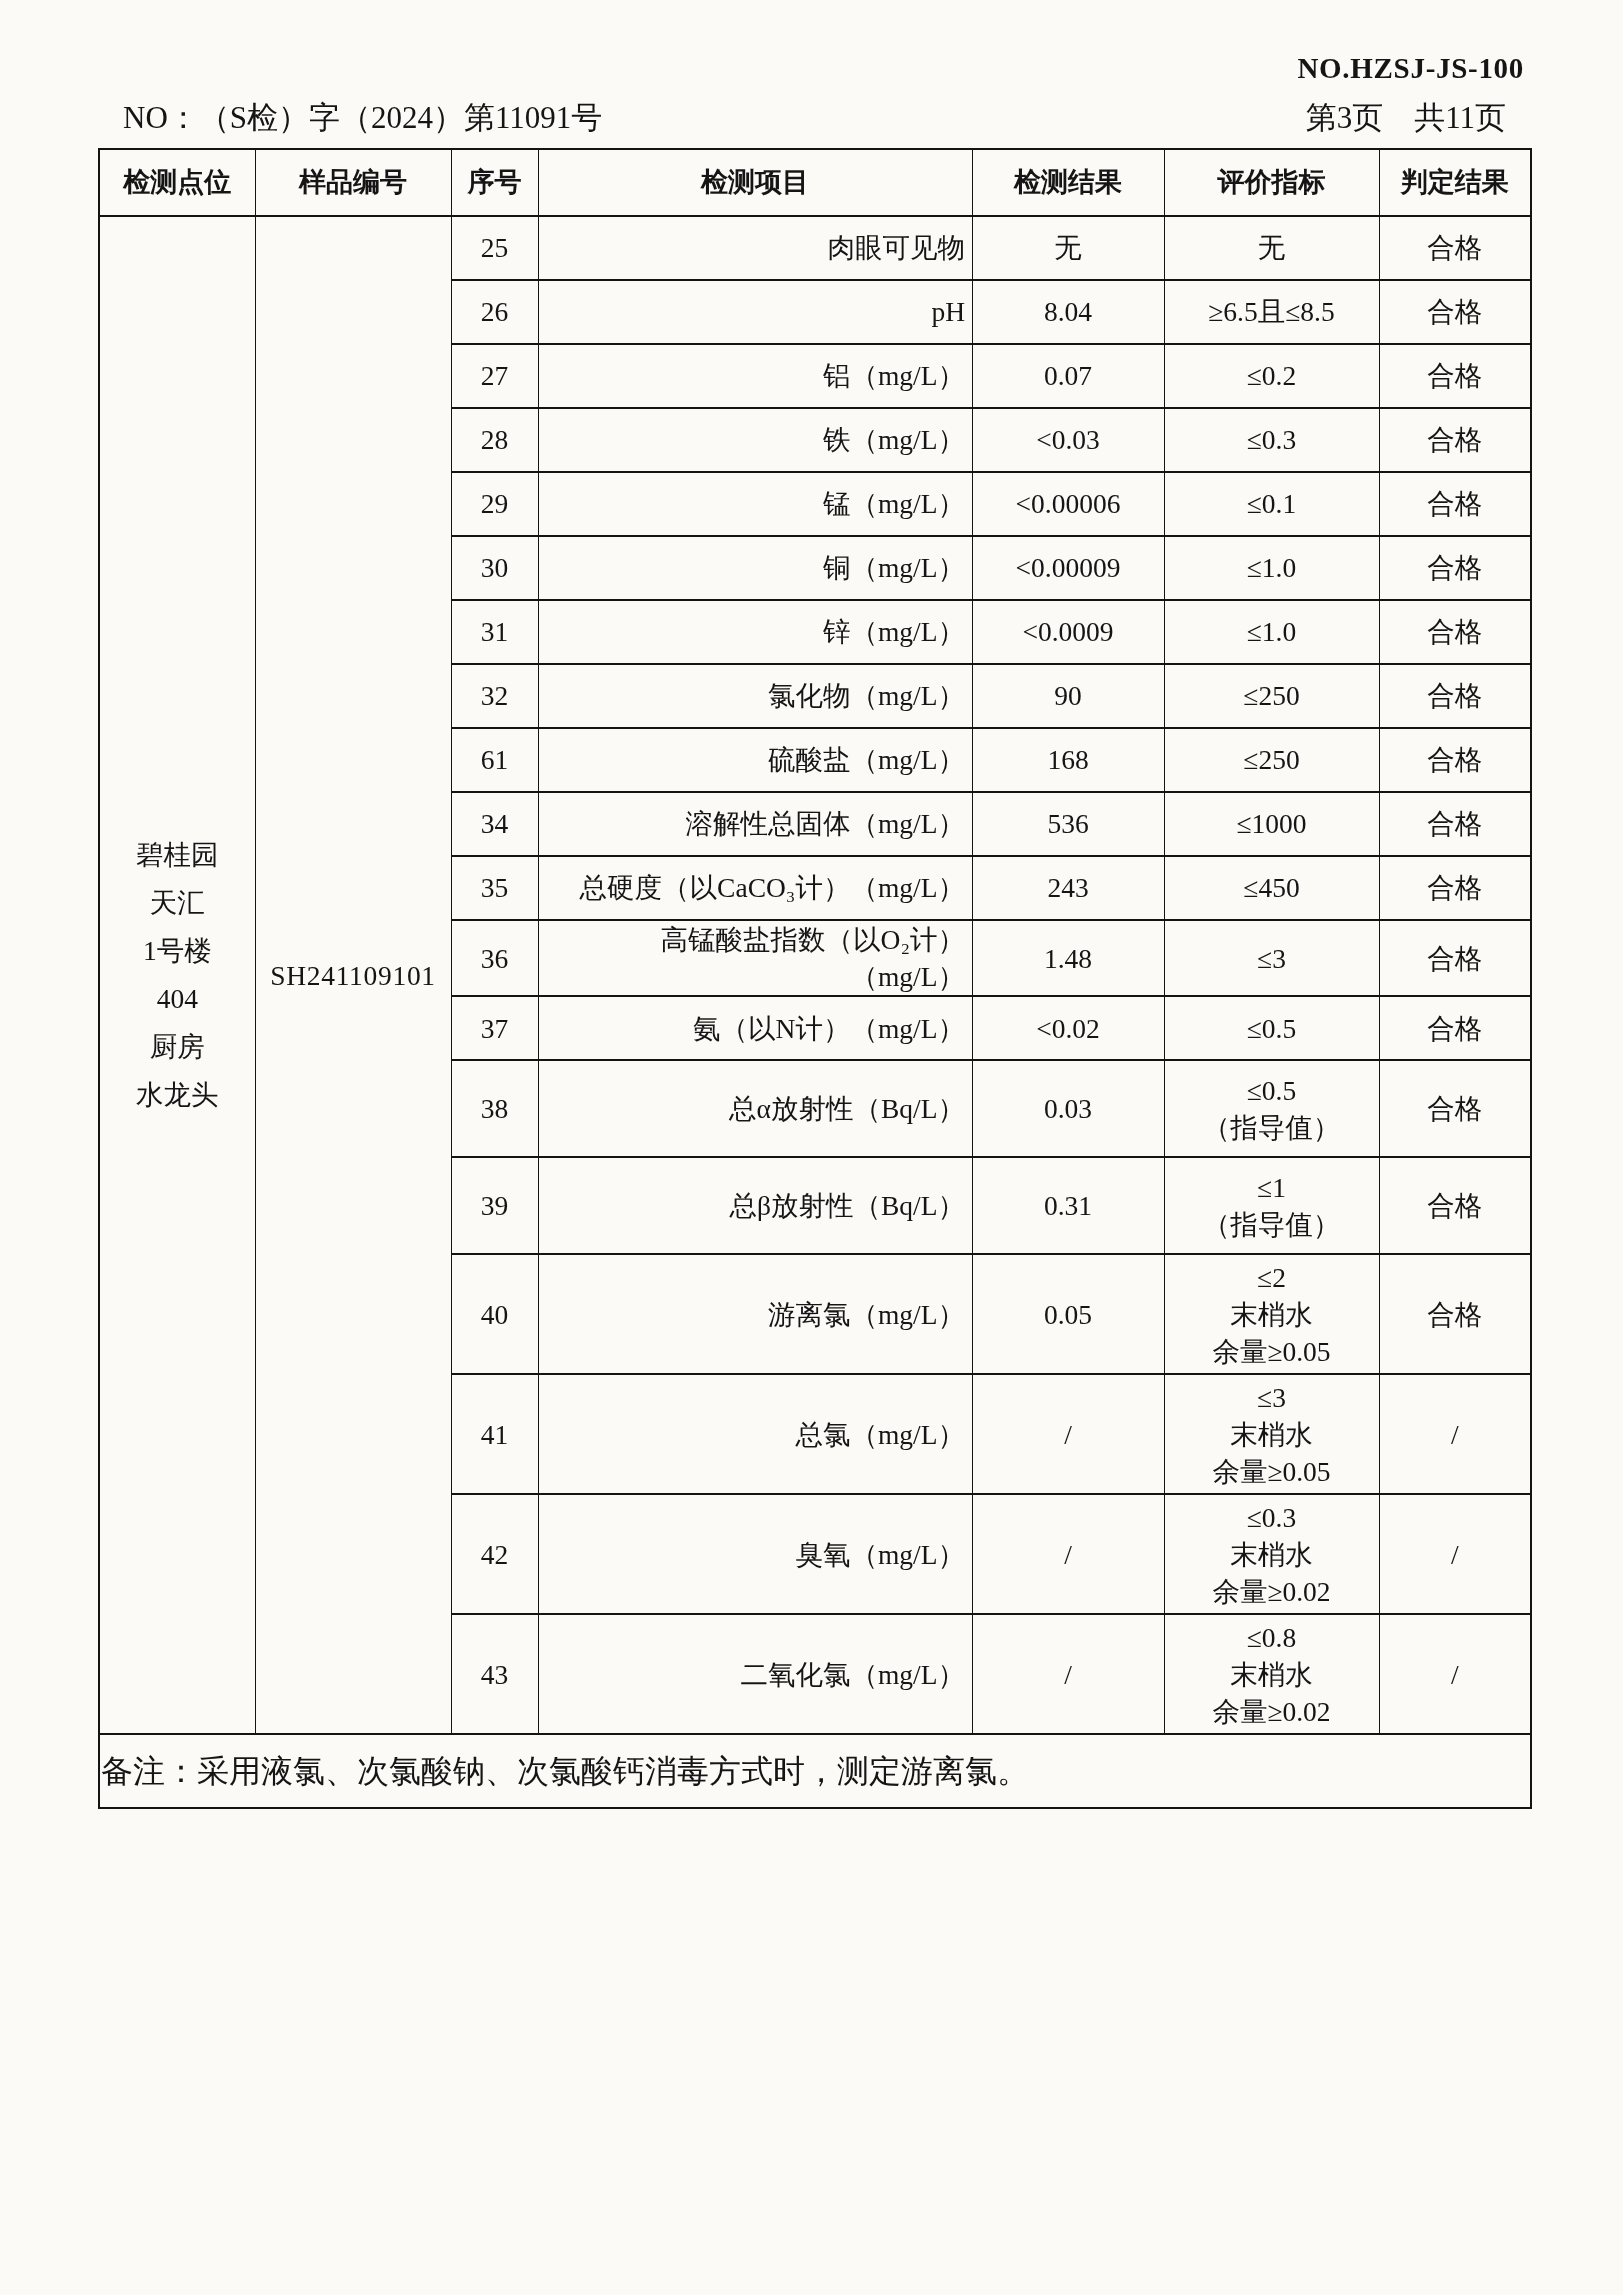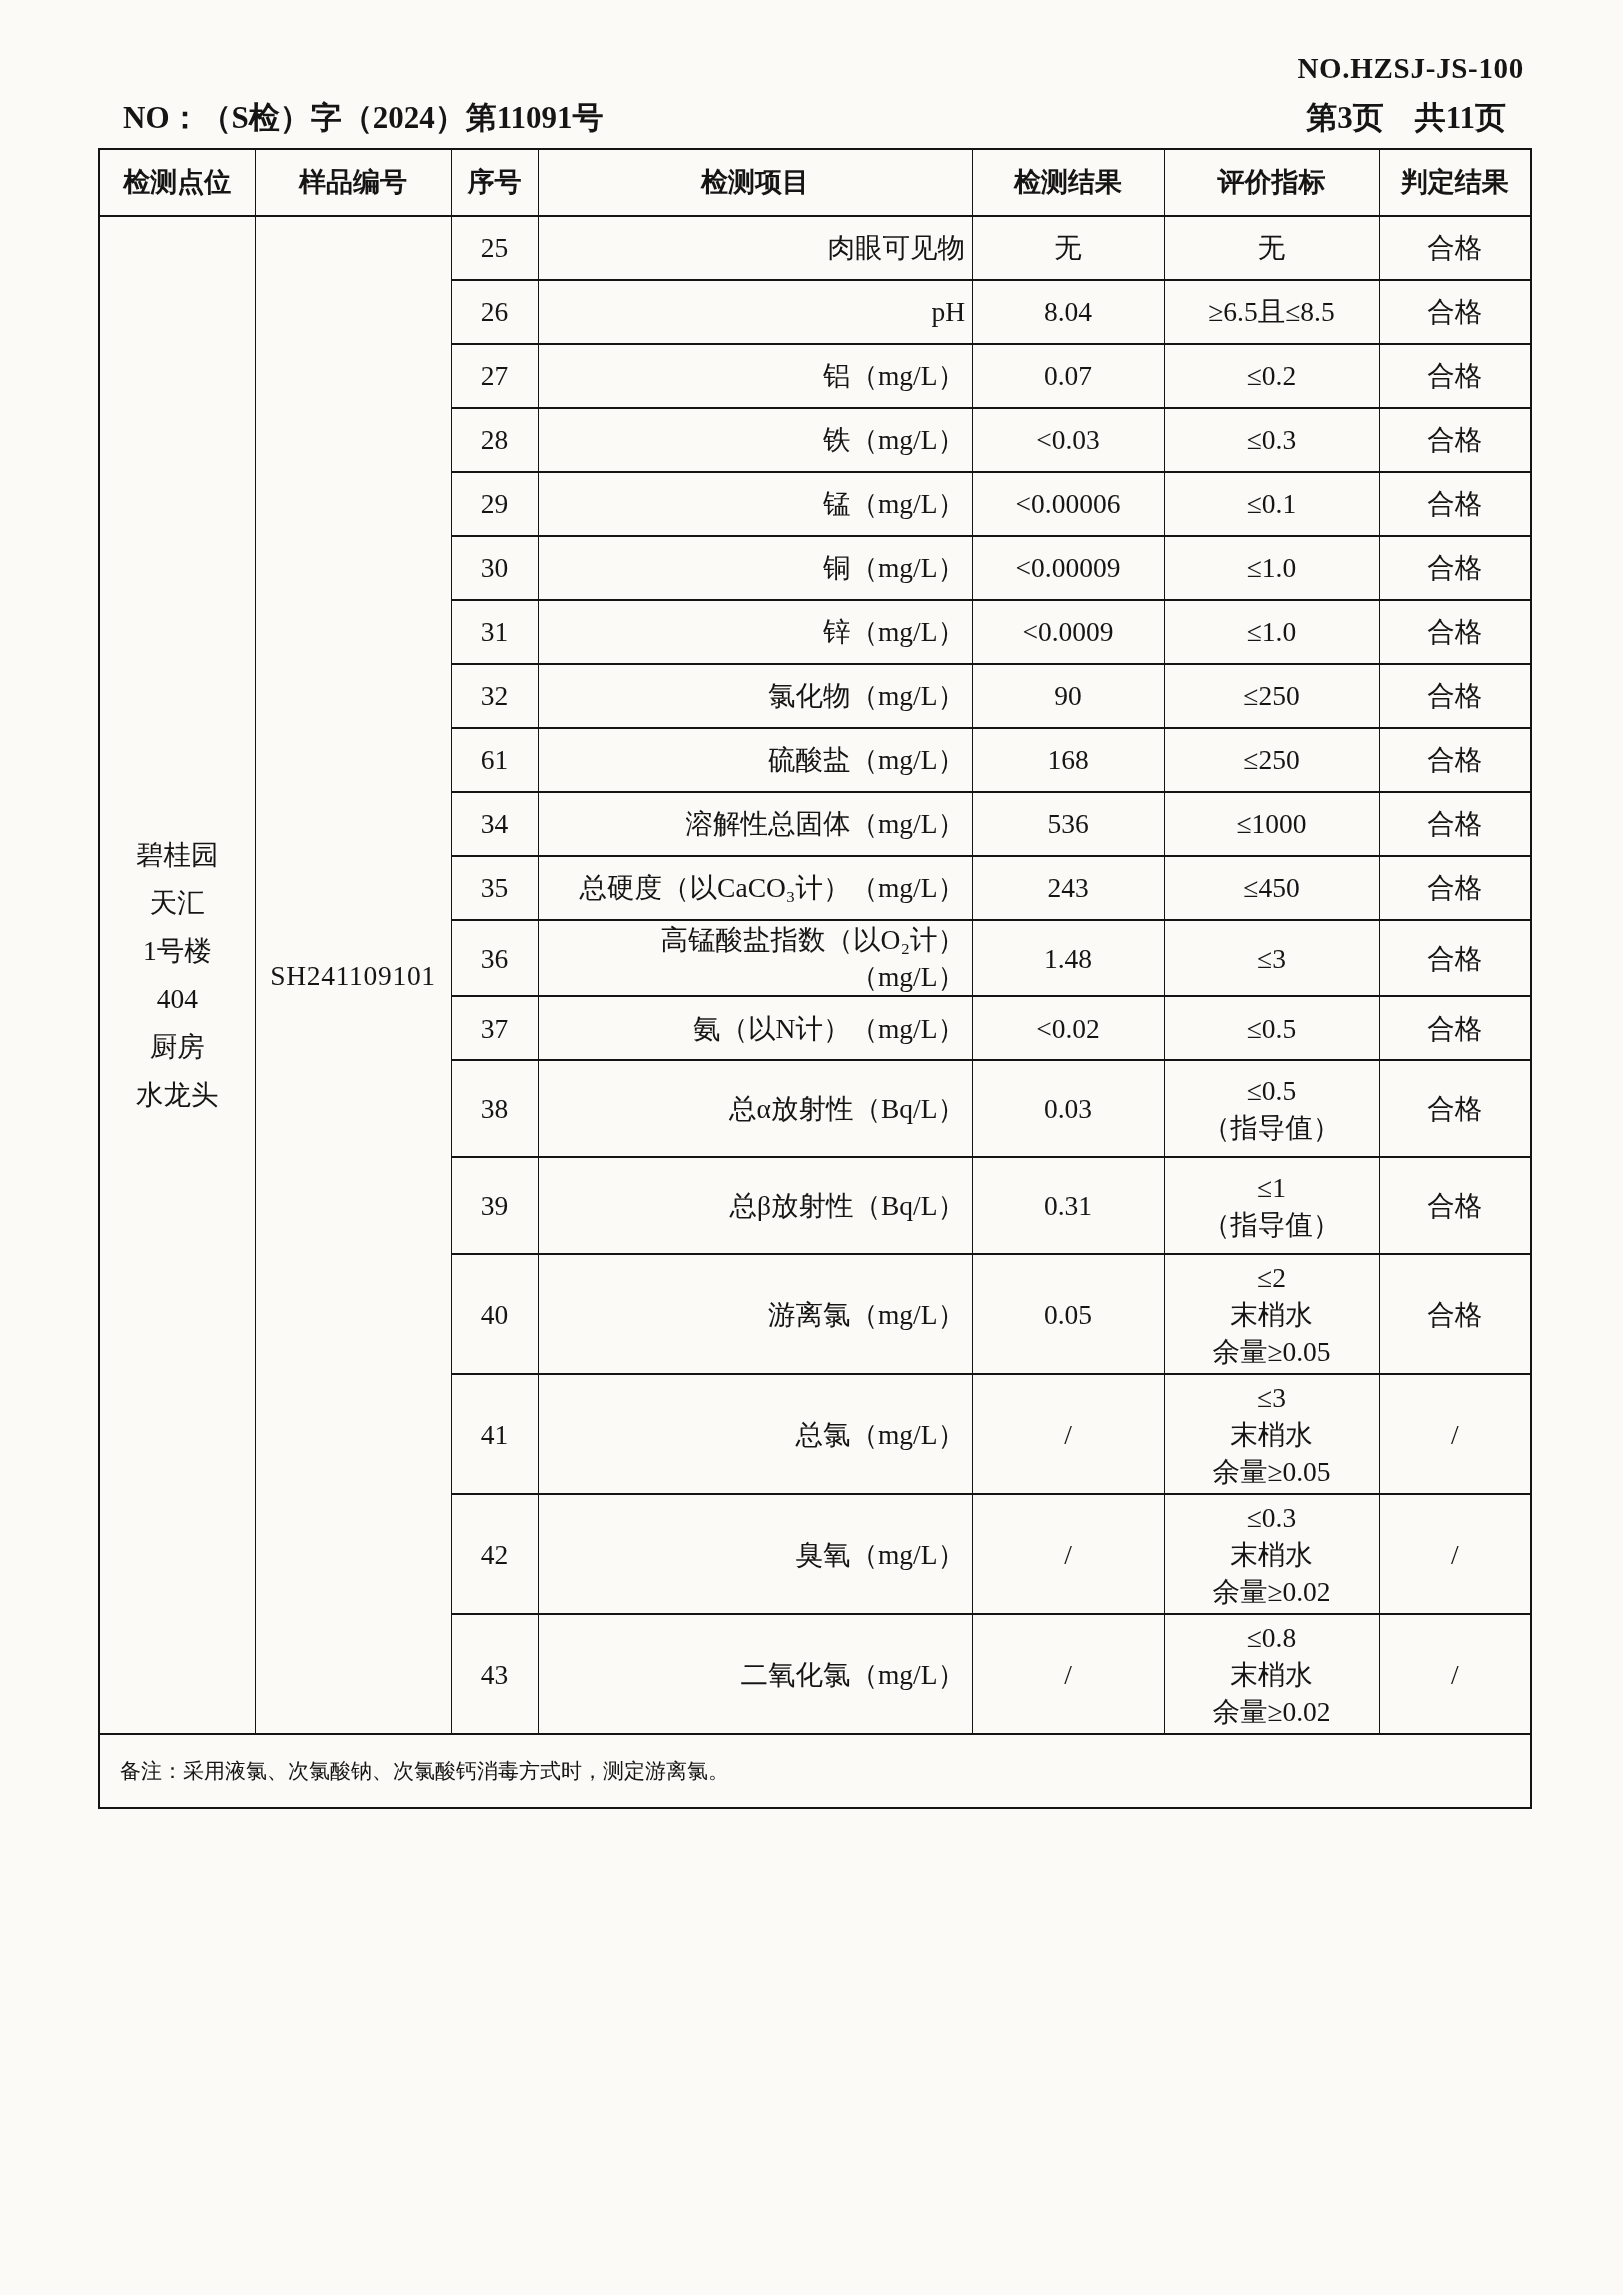--- a/index.html
+++ b/index.html
@@ -25,21 +25,21 @@
     font-size:60px;
     font-weight:bold;
     letter-spacing:6.5px;
   }
   .no-row {
     margin:11.8px 117px 0 123px;
     display:flex;
     justify-content:space-between;
     align-items:flex-end;
     font-size:31px;
-    font-weight:bold;
+    font-weight:normal;
   }
   table.results {
     margin:9.2px 0 0 98px;
     border-collapse:collapse;
     table-layout:fixed;
     width:1433px;
     border:2.6px solid #141414;
   }
   th, td {
     border:1.3px solid #141414;
@@ -60,23 +60,23 @@
   }
   tr.h-std td { height:62px; }
   tr.h-med td { height:95px; }
   tr.h-tall td { height:118px; }
   td.item { text-align:right; padding:0 6.5px 0 18.3px; }
   td.site { font-size:27.5px; line-height:1.75; white-space:pre-line; }
   td.sample { letter-spacing:0.7px;margin-top:30px; }
   td.criteria { white-space:pre-line; }
   td.note {
     text-align:left;
-    padding-left:20px;
+    padding-left:1px;
     height:72px;
-    font-size:21px;
+    font-size:32px;
   }
   .blank-note {
     margin:34px 0 0 139px;
     font-size:29px;
   }
 </style>
 </head>
 <body>
 
 <div class="page">

